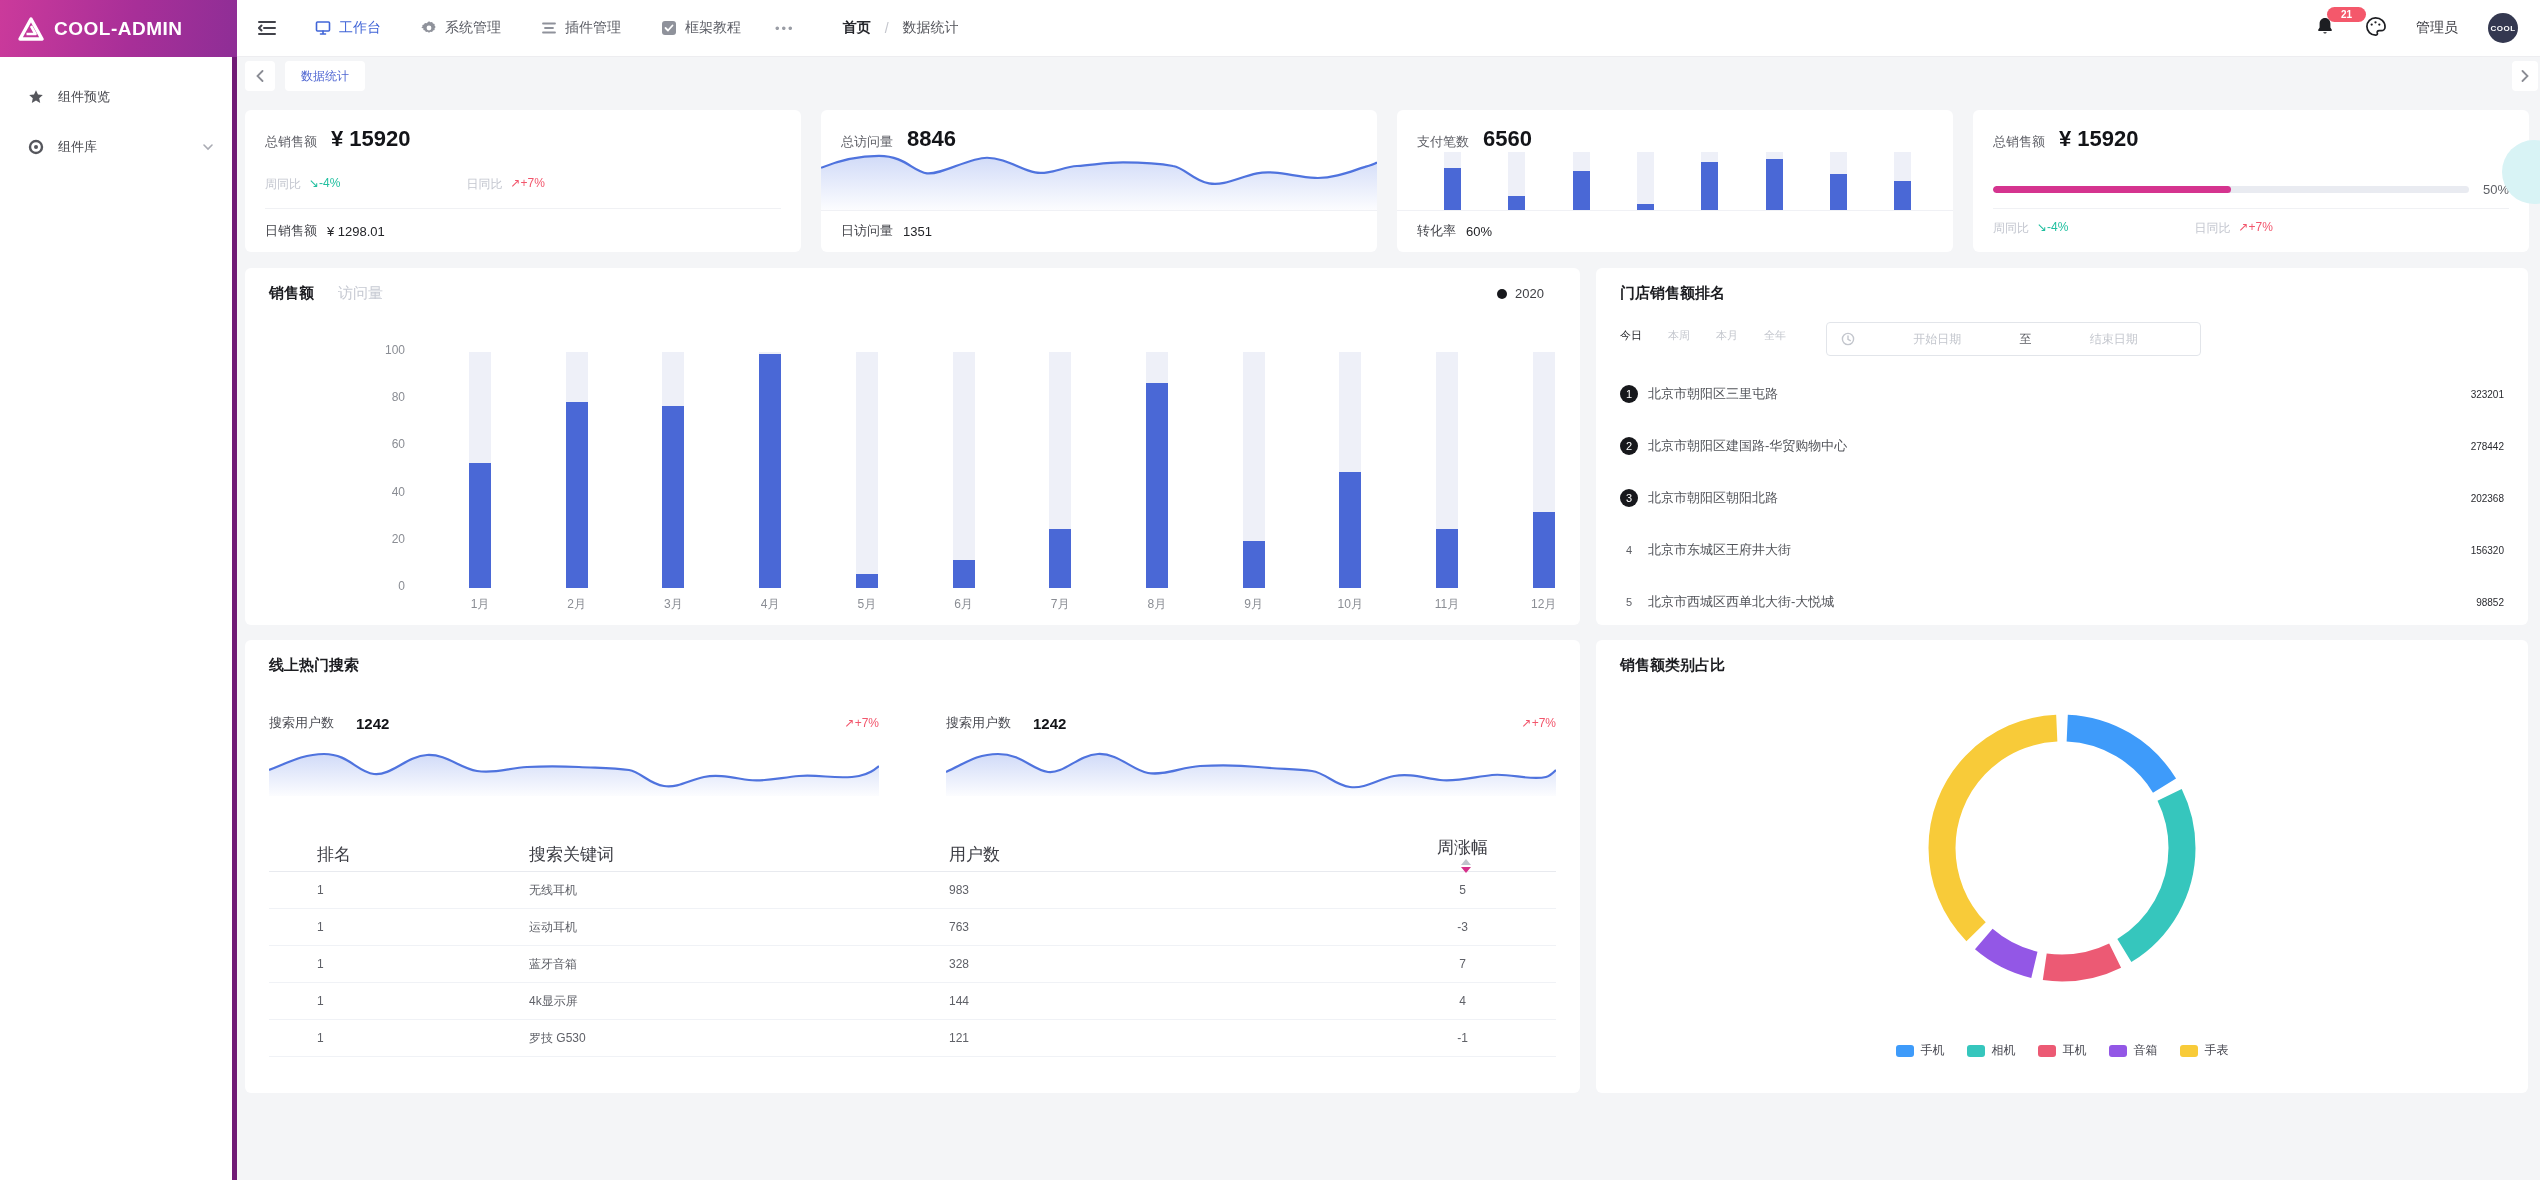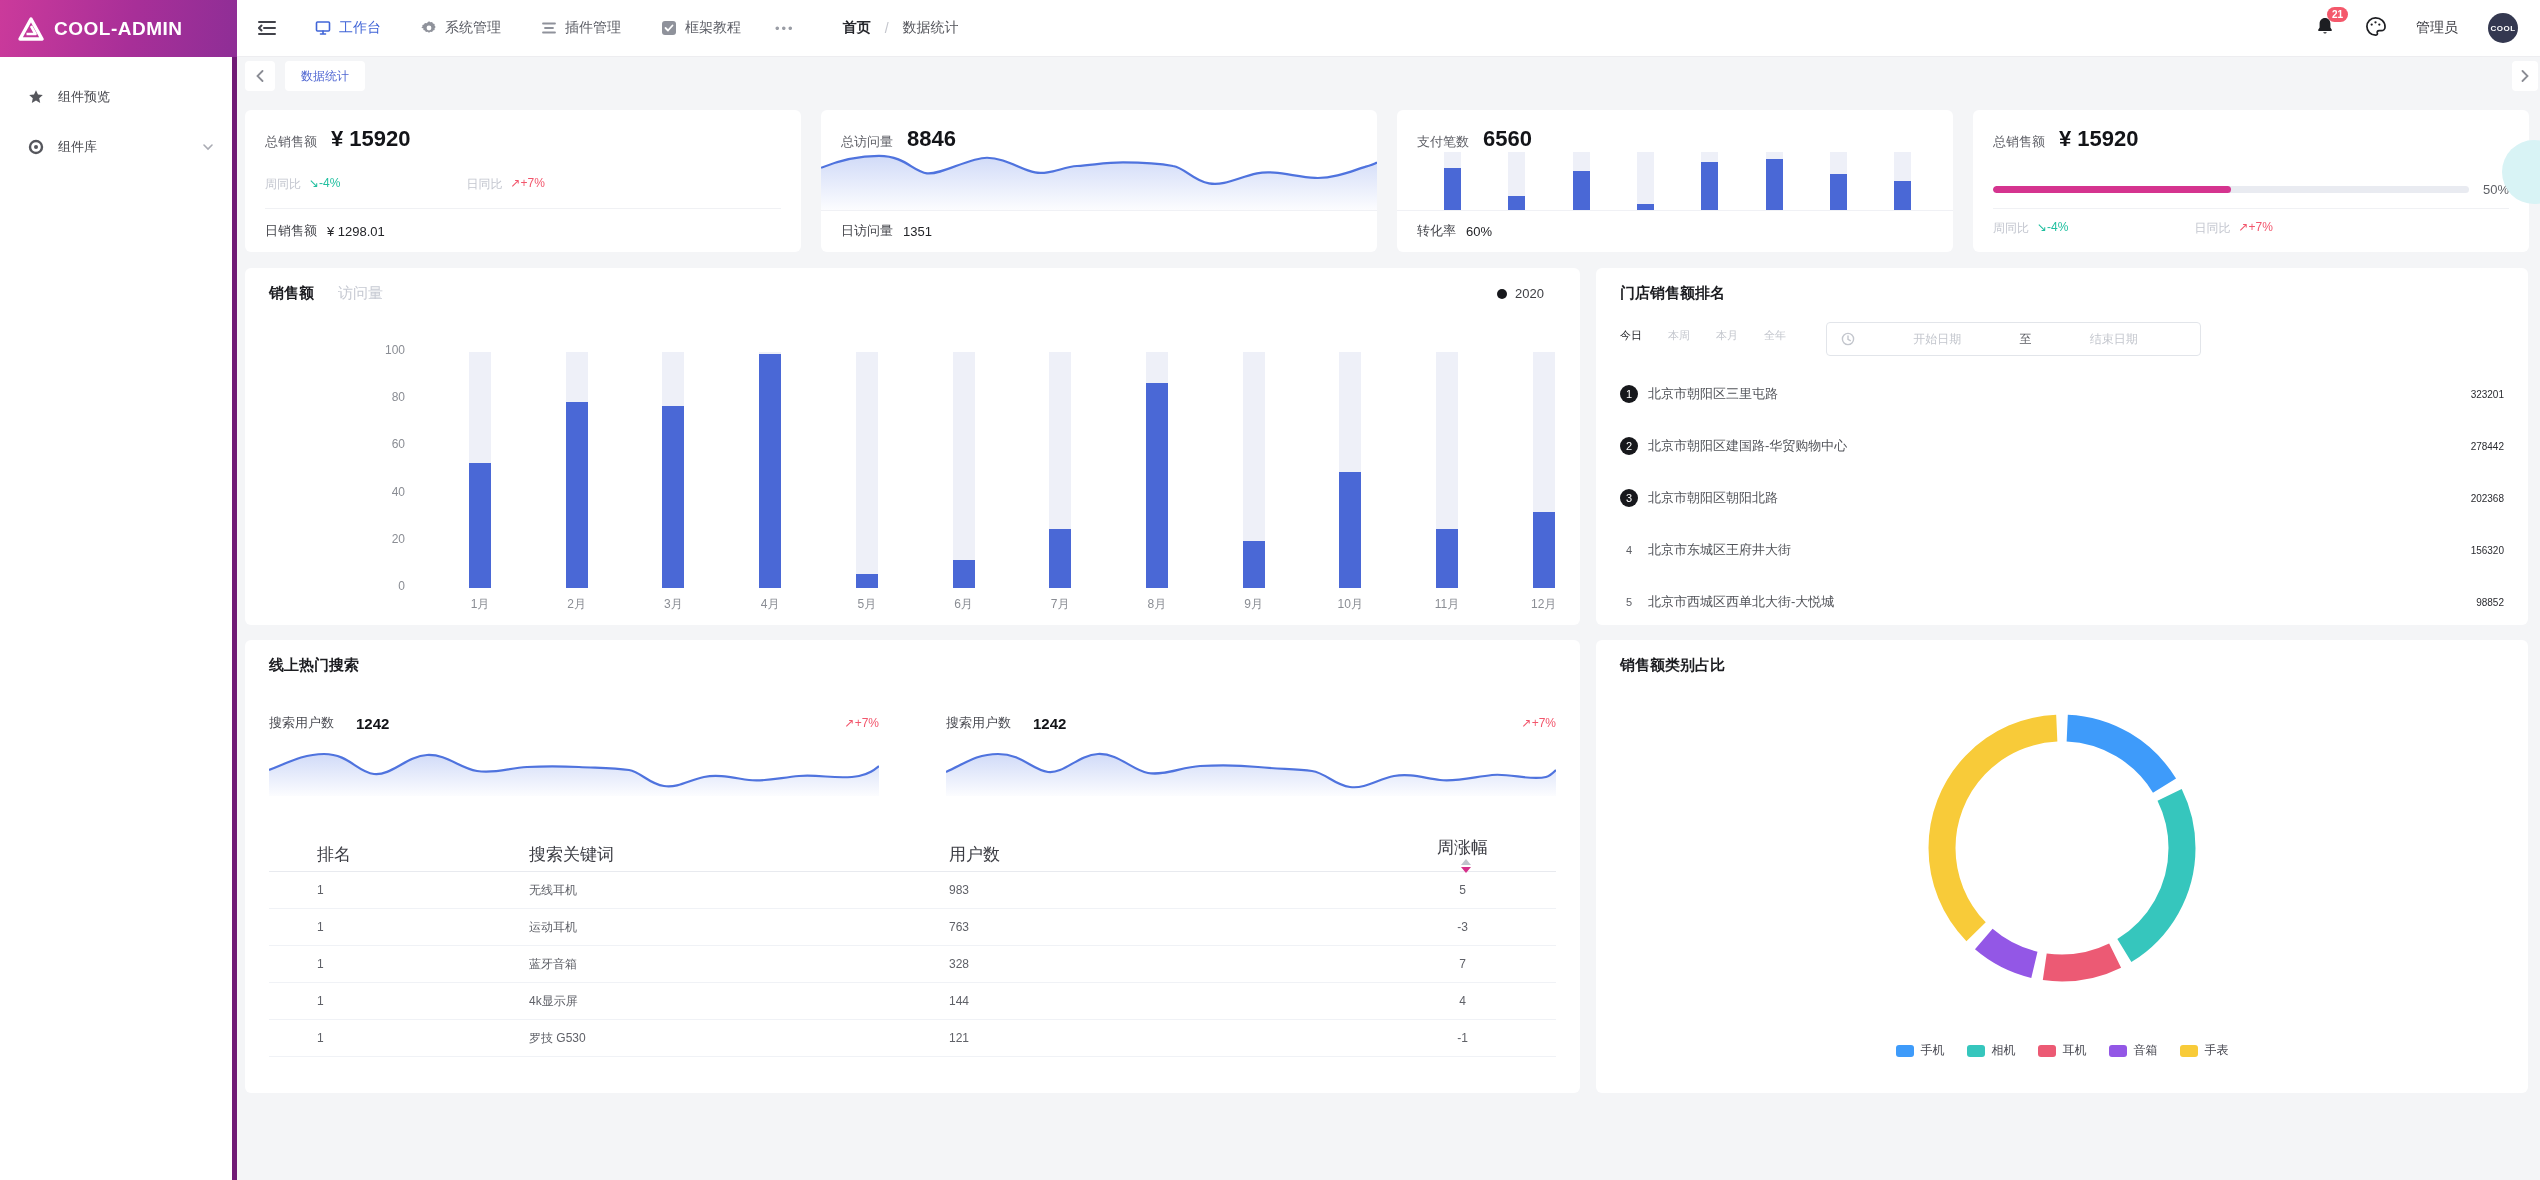--- a/index.html
+++ b/index.html
@@ -28,21 +28,21 @@
   .nav-item.active { color:#4165d7; }
   .nav-item.active svg { color:#4165d7; }
   .nav-more { color:#9a9da5; font-size:13px; letter-spacing:2px; padding:0 14px; cursor:pointer; }
   .crumbs { display:flex; align-items:center; gap:14px; margin-left:34px; font-size:14px; }
   .crumb-home { color:#26272c; font-weight:bold; }
   .crumb-sep { color:#c3c5cc; }
   .crumb-cur { color:#55565c; }
   .hright { margin-left:auto; display:flex; align-items:center; gap:30px; }
   .bell-wrap { position:relative; cursor:pointer; color:#1d1e22; }
   .badge { position:absolute; top:-9px; left:12px; background:#f4586b; color:#fff; font-size:10px; line-height:15px;
-           padding:0 5px; border-radius:8px; font-weight:bold; }
+           padding:0 14px; border-radius:8px; font-weight:bold; }
   .palette-wrap { cursor:pointer; color:#1d1e22; }
   .uname { font-size:14px; color:#3c3d43; }
   .avatar { width:30px; height:30px; border-radius:50%; background:#343850; color:#fff; font-size:8px; font-weight:bold;
             display:flex; align-items:center; justify-content:center; letter-spacing:.5px; cursor:pointer;text-align:center; }
 
   
   .tabbar { position:absolute; left:237px; top:57px; right:0; height:38px; background:#f4f5f7; display:flex; align-items:center; padding-left:8px; }
   .tchip { background:#fff; border-radius:4px; height:30px; display:flex; align-items:center; justify-content:center; cursor:pointer; }
   .tchip.sq { width:30px; color:#8a8c94; }
   .tab-active { margin-left:10px; padding:0 16px; color:#4f66d2; font-size:12px; }

